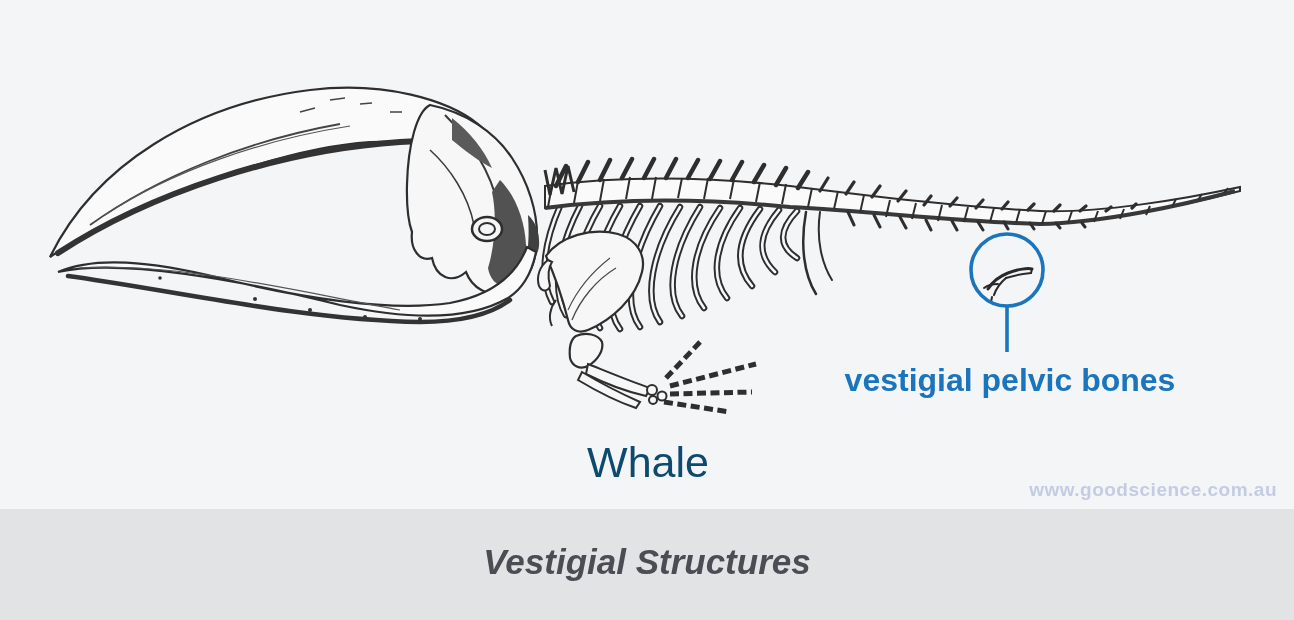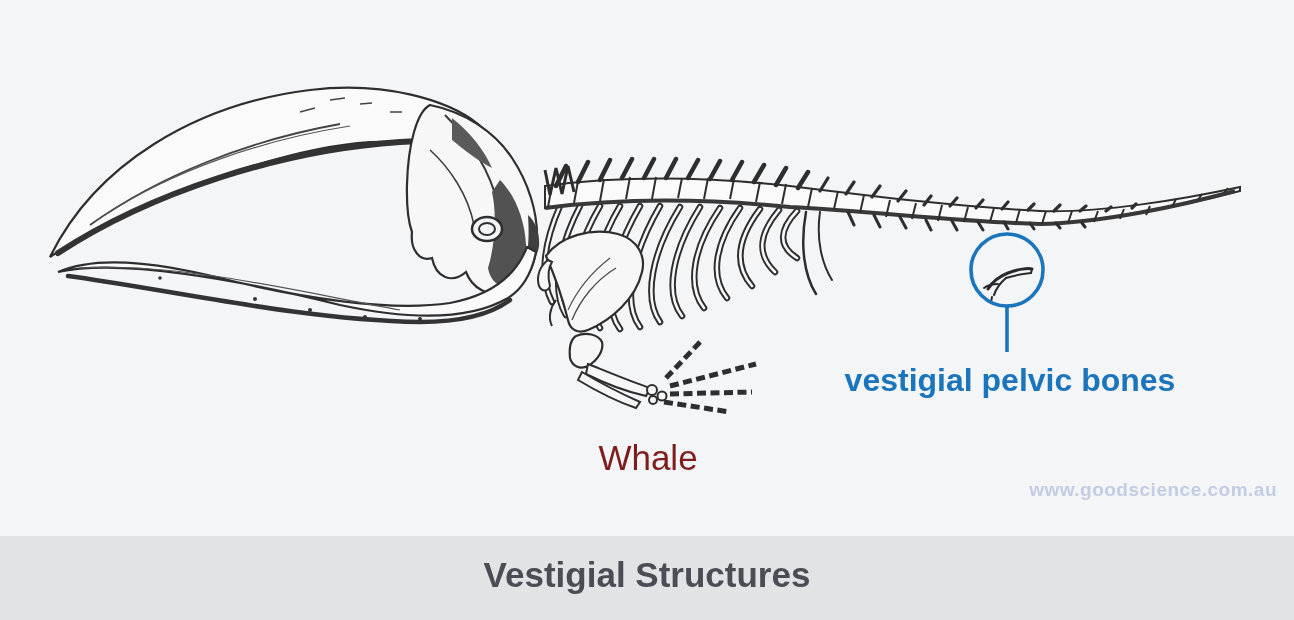--- a/index.html
+++ b/index.html
@@ -29,44 +29,45 @@
     font-size: 32px;
     color: #1b75bc;
     white-space: nowrap;
     font-weight: bold;
   }
   .whale-label {
     position: absolute;
     left: 648px;
     top: 438px;
     transform: translateX(-50%);
-    font-size: 35px;
-    color: #7f1d1d;
+    font-size: 43px;
+    color: #0c4a6e;
     white-space: nowrap;
   }
   .watermark {
     position: absolute;
     right: 17px;
     top: 479px;
     font-size: 19px;
     font-weight: bold;
     letter-spacing: 0.5px;
     color: #c3cce3;
     white-space: nowrap;
   }
   .title-banner {
     position: absolute;
     left: 0;
     bottom: 0;
     width: 100%;
-    height: 84px;
+    height: 111px;
     background: #e2e3e5;
     display: flex;
     align-items: center;
     justify-content: center;
+    font-style: italic;
   }
   .title-banner .page-title {
     font-size: 35px;
     font-weight: bold;
     color: #4a4e54;
     margin-top: -6px;
     white-space: nowrap;
   }
 </style>
 </head>

